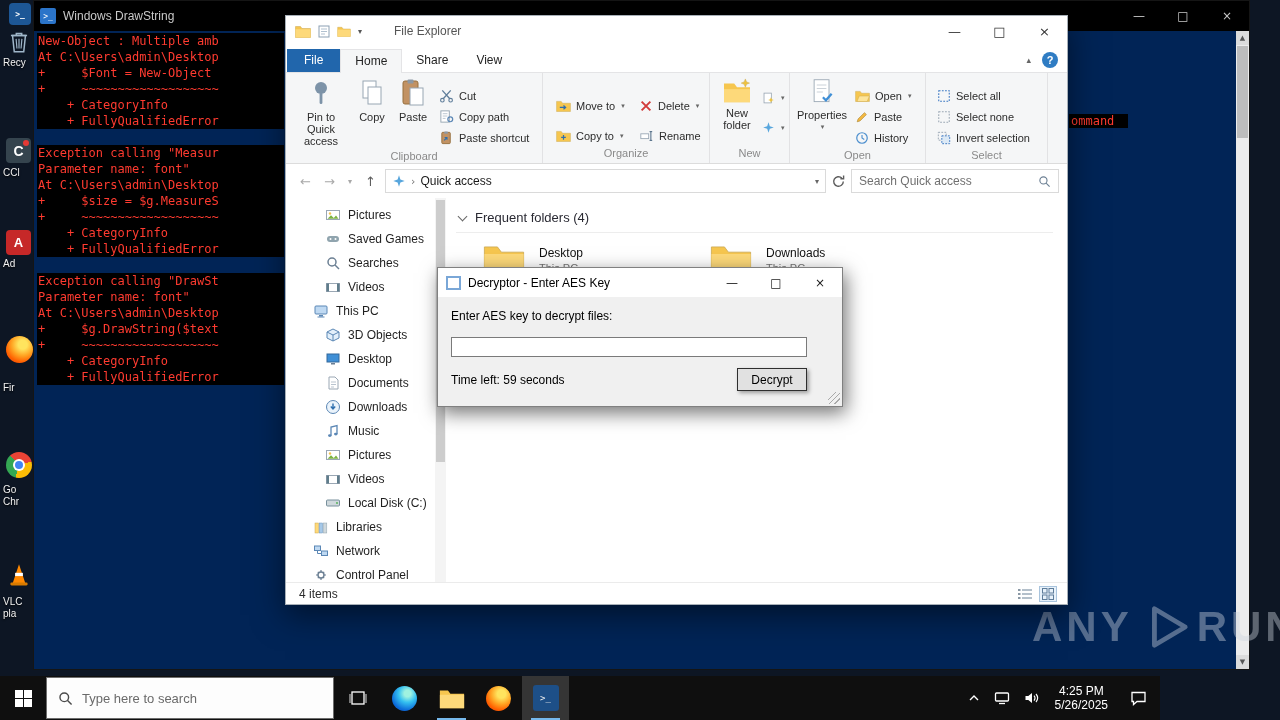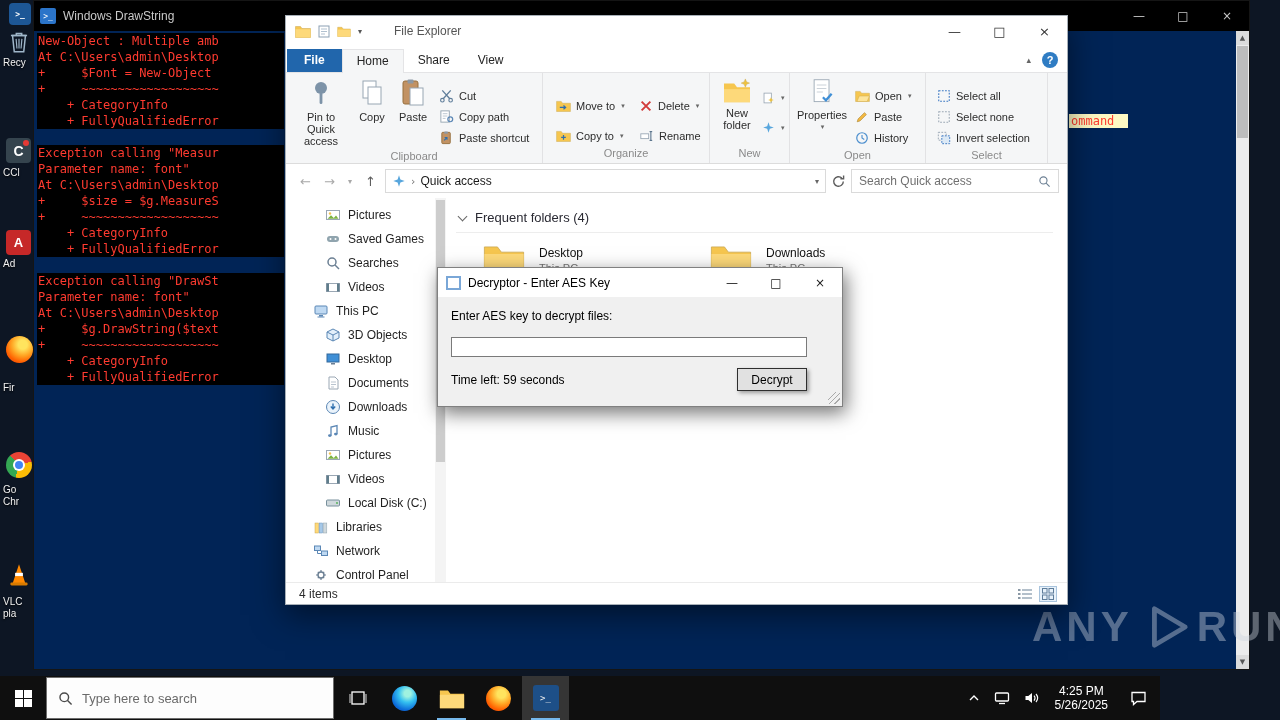--- a/index.html
+++ b/index.html
@@ -18,41 +18,41 @@
   .ps-titlebar { height:30px; background:#000; display:flex; align-items:center; }
   .ps-appicon { width:16px; height:16px; margin:0 7px 0 6px; background:#2b74c9; border-radius:2px; color:#fff; font-size:8px; font-family:"DejaVu Sans Mono",monospace; display:flex; align-items:center; justify-content:center; }
   .ps-title { color:#c9c9c9; font-size:12px; }
   .ps-winbtns { margin-left:auto; display:flex; height:30px; }
   .ps-winbtn { width:44px; display:flex; align-items:center; justify-content:center; color:#c8c8c8; font-size:12px; }
   .ps-content { position:absolute; left:0; top:30px; right:13px; bottom:0; overflow:hidden; font-family:"DejaVu Sans Mono",monospace; font-size:12px; line-height:16px; padding:2px 0 0 3px; }
   .ps-line { height:16px; white-space:pre; }
   .ps-line span { display:inline-block; min-width:247px; background:#000; color:#ff3b30; padding-left:1px; }
   .ps-line span:empty { display:none; }
   .ps-clip { position:absolute; left:1035px; top:112px; font-family:"DejaVu Sans Mono",monospace; font-size:12px; line-height:16px; }
-  .ps-clip span { background:#fef9c3; color:#ff3b30; padding:0 14px 0 2px; }
+  .ps-clip span { background:#000000; color:#ff3b30; padding:0 14px 0 2px; }
   .ps-scrollbar { position:absolute; top:30px; right:0; bottom:0; width:13px; background:#ececec; }
   .ps-sb-arrow { height:14px; display:flex; align-items:center; justify-content:center; font-size:7px; color:#555; background:#dcdcdc; }
   .ps-sb-arrow.bottom { position:absolute; bottom:0; left:0; right:0; }
   .ps-sb-thumb { position:absolute; top:15px; left:1px; right:1px; height:92px; background:#bdbdbd; }
 
   
   #watermark { position:absolute; left:1032px; top:602px; z-index:3; display:flex; align-items:center; gap:7px;
                color:rgba(205,212,222,0.42); font-size:42px; font-weight:bold; letter-spacing:4px; }
 
   
   #explorer { position:absolute; left:285px; top:15px; width:783px; height:590px; z-index:4; background:#fff;
               border:1px solid #a8b0b8; box-shadow:0 10px 30px rgba(0,0,0,.5); display:flex; flex-direction:column; }
   .ex-titlebar { height:30px; display:flex; align-items:center; flex:0 0 auto; }
   .qat { display:flex; align-items:center; gap:7px; padding-left:9px; }
   .qat-chev { font-size:8px; color:#555; }
   .ex-title { margin-left:32px; font-size:12px; color:#555; }
   .ex-winbtns { margin-left:auto; display:flex; height:30px; }
   .ex-winbtn { width:45px; display:flex; align-items:center; justify-content:center; font-size:13px; color:#333; }
   .ex-tabsrow { height:26px; display:flex; align-items:flex-end; padding-left:1px; position:relative; flex:0 0 auto; }
-  .tab-file { background:#2166ac; color:#fff; font-size:12px; padding:4px 17px 5px;font-weight:bold; }
+  .tab-file { background:#2166ac; color:#fff; font-size:12px; padding:4px 17px 5px; }
   .ex-tab { font-size:12px; color:#242424; padding:4px 14px 5px; }
   .ex-tab.active { background:#f5f6f7; border:1px solid #e4e4e6; border-bottom:none; position:relative; z-index:1; margin-bottom:-1px; }
   .ribbon-right { position:absolute; right:9px; top:6px; display:flex; gap:11px; align-items:center; }
   .chev-up { font-size:9px; color:#666; }
   .help-icon { width:16px; height:16px; border-radius:50%; background:#2f7cc3; color:#fff; font-size:11px; font-weight:bold; display:flex; align-items:center; justify-content:center; }
   .ex-ribbon { height:92px; background:#f5f6f7; border-top:1px solid #e4e4e6; border-bottom:1px solid #dcdcdc; display:flex; flex:0 0 auto; }
   .rgroup { border-right:1px solid #e2e2e4; display:flex; flex-direction:column; flex:0 0 auto; }
   .rbody { display:flex; flex:1; padding:3px 2px 0 4px; }
   .rgroup-label { height:17px; font-size:11px; color:#8a8a8a; text-align:center; line-height:15px; }
   .bigbtn { display:flex; flex-direction:column; align-items:center; padding:2px 3px; font-size:11px; line-height:12px; color:#2c2c2c; text-align:center; }

